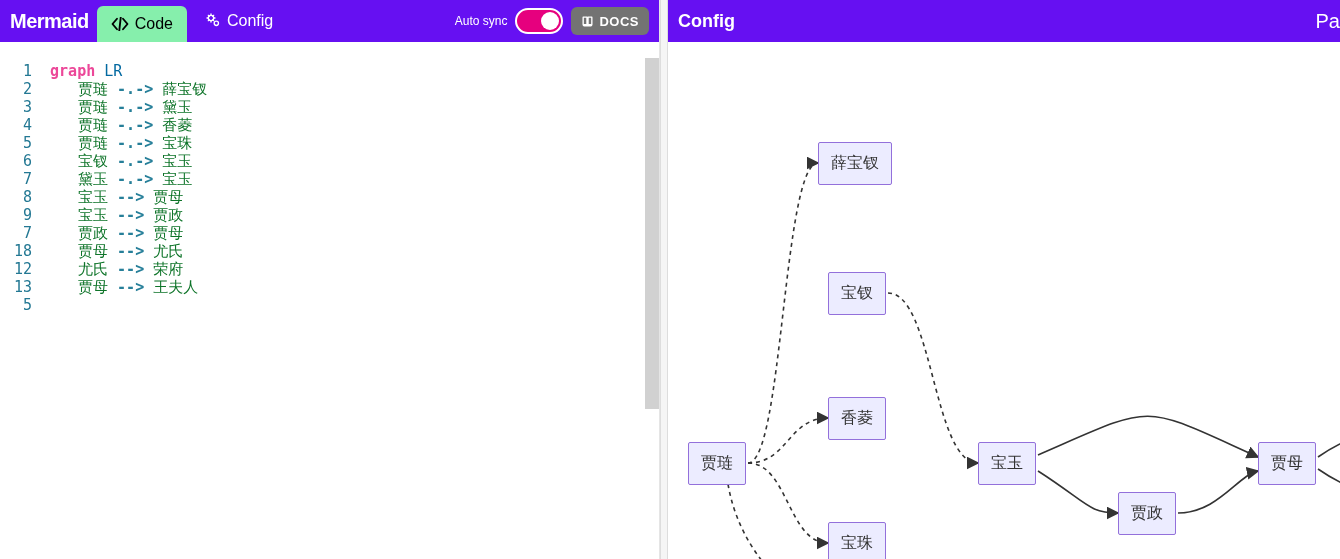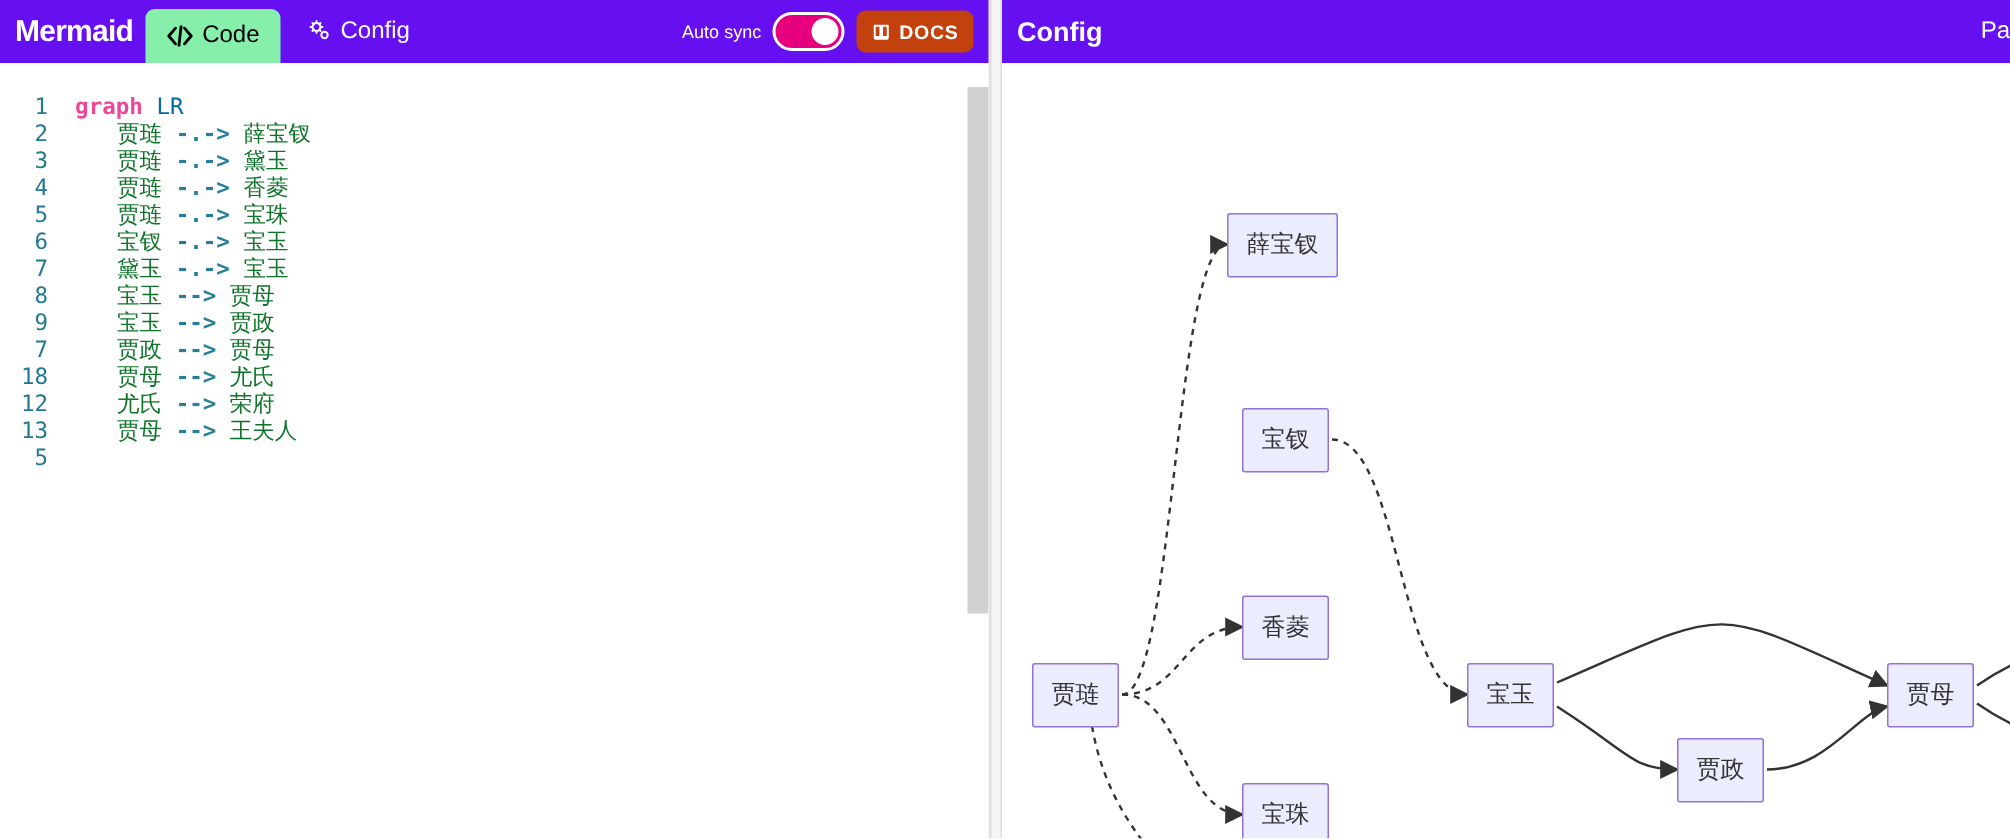--- a/index.html
+++ b/index.html
@@ -82,42 +82,42 @@
   content: "";
   position: absolute;
   right: 2px;
   top: 2px;
   width: 18px;
   height: 18px;
   background: #fff;
   border-radius: 50%;
 }
 .docs-btn {
-  background: #c2410c;
+  background: #737373;
   color: #fff;
   border-radius: 6px;
   height: 28px;
   padding: 0 10px;
   display: flex;
   align-items: center;
   gap: 5px;
   font-size: 13px;
   font-weight: 700;
   letter-spacing: 0.5px;
   cursor: pointer;
   justify-content: space-between;
 }
 .diagram-title {
   font-size: 18px;
   font-weight: 600;
   color: #fff;
 }
 .pa-cut {
   color: #fff;
-  font-size: 16px;
+  font-size: 20px;
   position: absolute;
   right: 0;
 }
 .editor {
   flex: 1;
   display: flex;
   font-family: "Consolas", "Monaco", monospace;
   font-size: 15px;
   line-height: 18px;
   position: relative;

